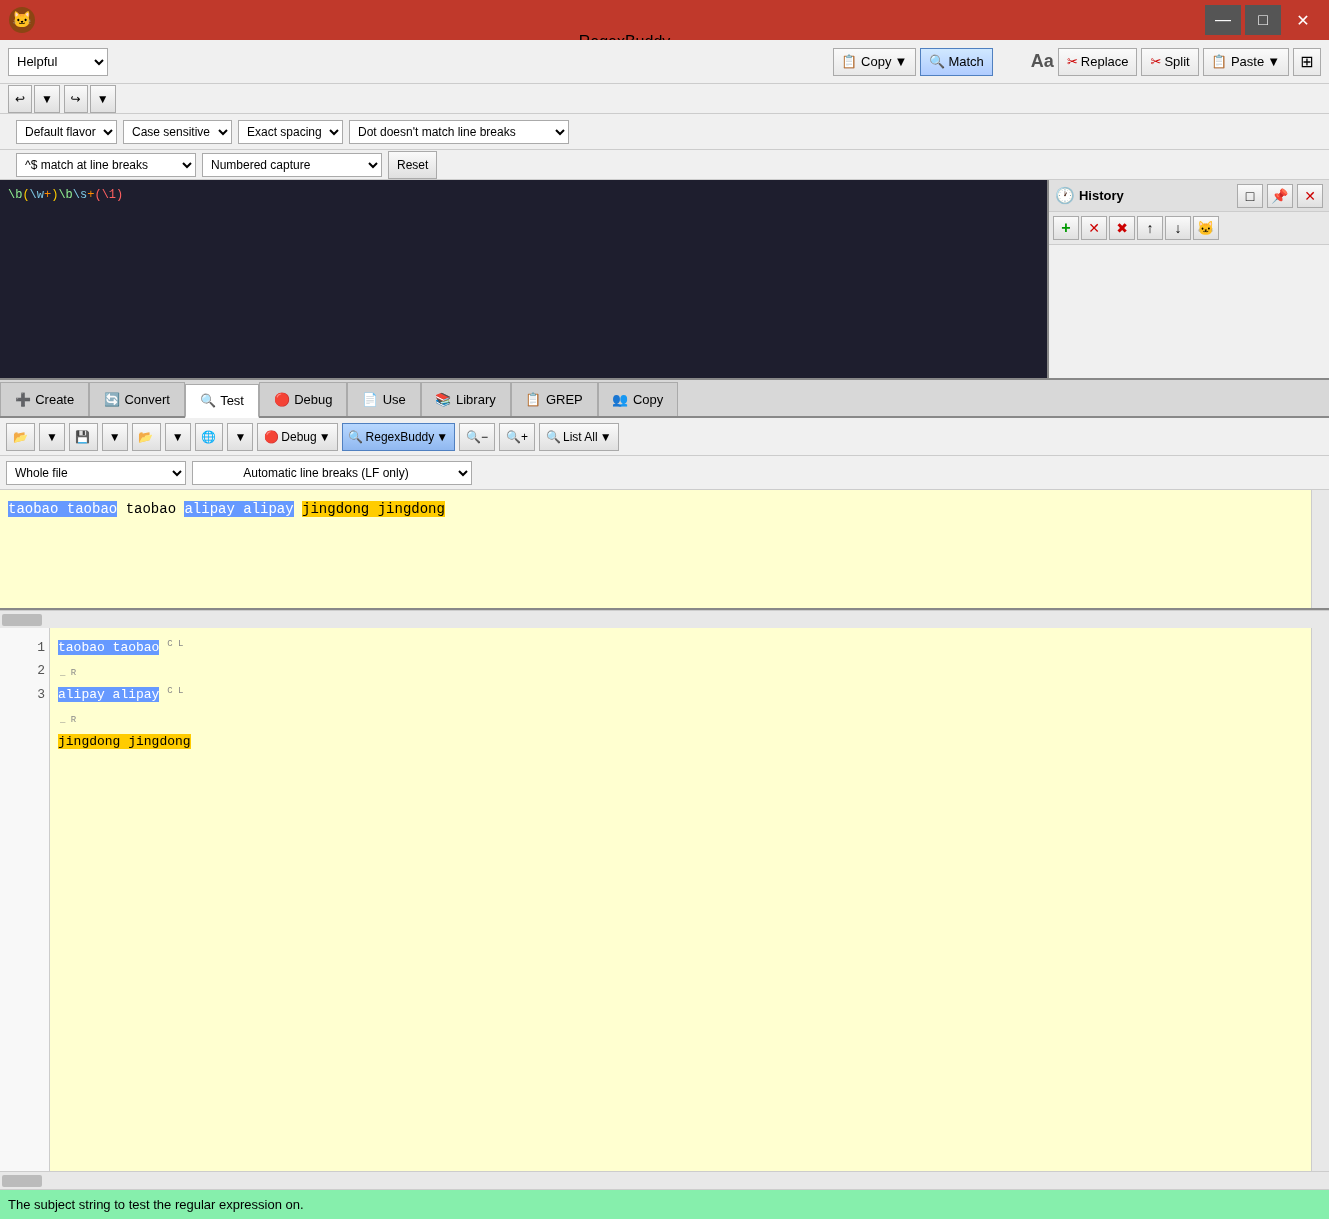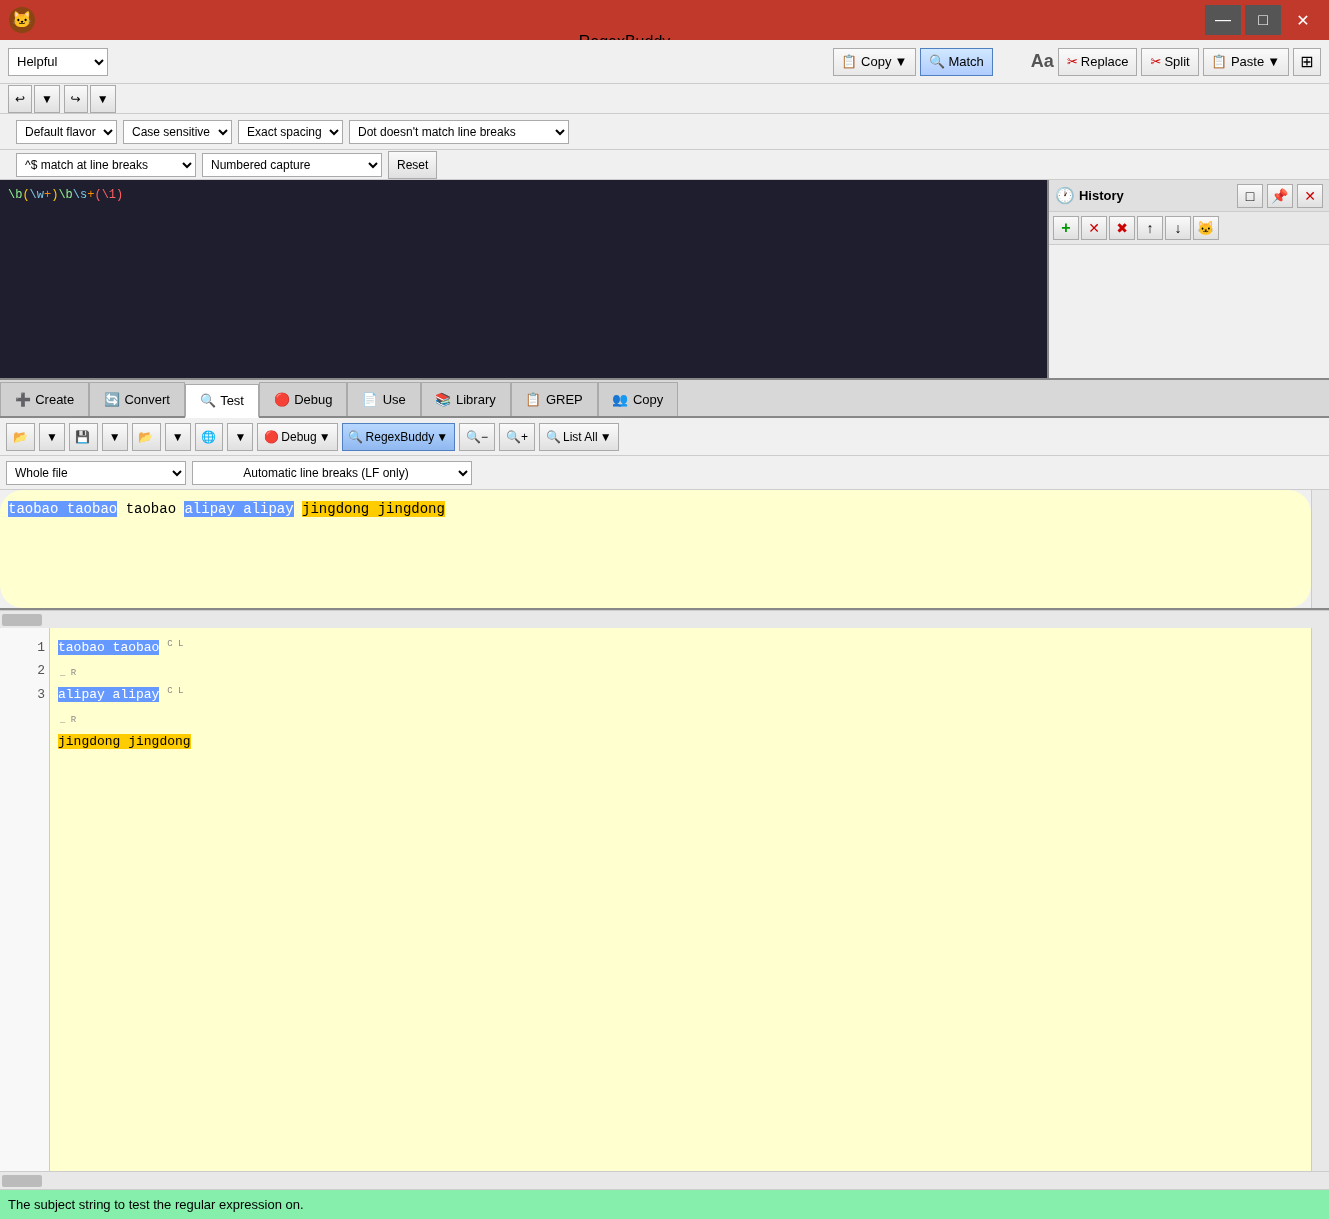--- a/index.html
+++ b/index.html
@@ -361,21 +361,20 @@
       flex-shrink: 0;
     }
 
     .test-text-scroll {
       flex: 1;
       overflow: auto;
       background: #ffffd0;
       padding: 8px;
       font-family: 'Courier New', monospace;
       font-size: 14px;
-      border-radius: 23px;
     }
 
     .results-body {
       display: flex;
       flex: 1;
       overflow: hidden;
     }
 
     .hscrollbar {
       height: 18px;

